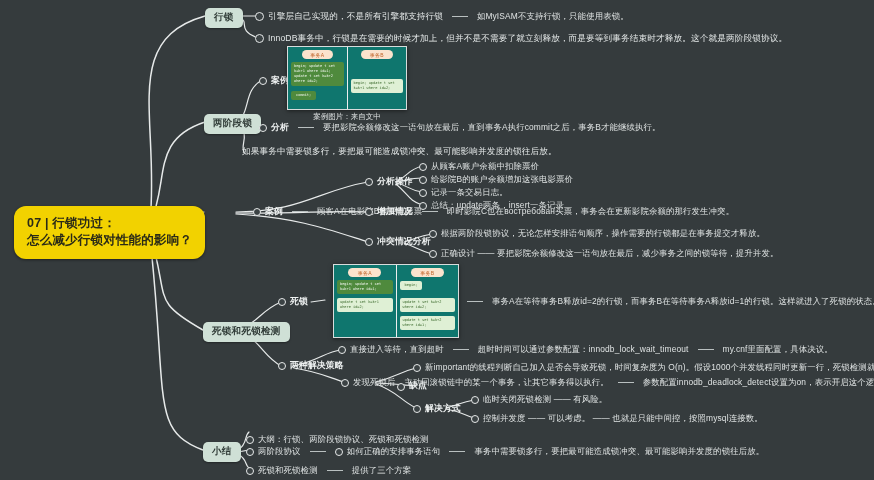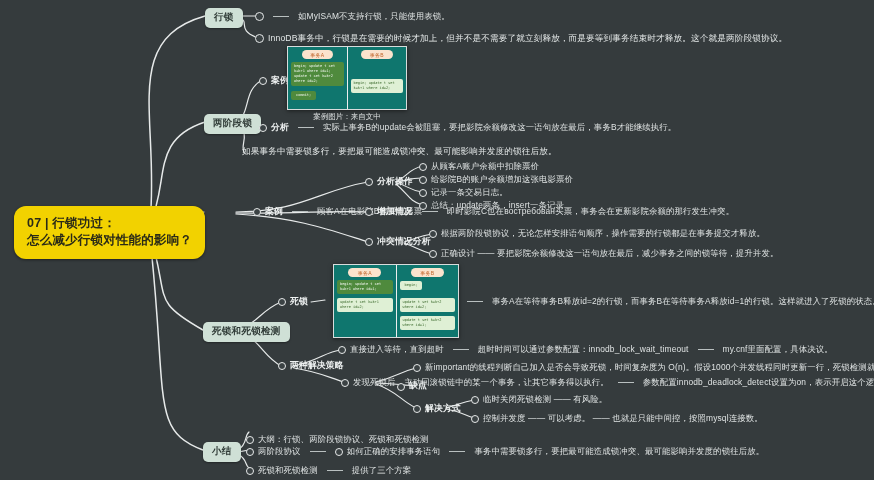--- a/index.html
+++ b/index.html
@@ -136,20 +136,21 @@
       <div>07 | 行锁功过：</div>
       <div>怎么减少行锁对性能的影响？</div>
     </div>
   </div>
 
   <div class="node" style="left:205px;top:8px;">
     <span class="pill">行锁</span>
   </div>
   <div class="node row" style="left:255px;top:11px;">
     <span class="dot"></span>
+    <span class="lbl">引擎层自己实现的，不是所有引擎都支持行锁</span>
     <span class="dash"></span>
     <span class="lbl t3">如MyISAM不支持行锁，只能使用表锁。</span>
   </div>
   <div class="node row" style="left:255px;top:33px;">
     <span class="dot"></span>
     <span class="lbl">InnoDB事务中，行锁是在需要的时候才加上，但并不是不需要了就立刻释放，而是要等到事务结束时才释放。这个就是两阶段锁协议。</span>
   </div>
 
   <div class="node" style="left:204px;top:114px;">
     <span class="pill">两阶段锁</span>
@@ -175,21 +176,21 @@
 update t set k=k+1 where id=2;</div>
       </div>
     </div>
     <div class="cap">案例图片：来自文中</div>
   </div>
 
   <div class="node row" style="left:259px;top:122px;">
     <span class="dot sm"></span>
     <span class="lbl t2">分析</span>
     <span class="dash"></span>
-    <span class="lbl t3">实际上事务B的update会被阻塞，要把影院余额修改这一语句放在最后，事务B才能继续执行。</span>
+    <span class="lbl t3">要把影院余额修改这一语句放在最后，直到事务A执行commit之后，事务B才能继续执行。</span>
   </div>
 
   <div class="node row" style="left:242px;top:146px;">
     <span class="lbl">如果事务中需要锁多行，要把最可能造成锁冲突、最可能影响并发度的锁往后放。</span>
   </div>
 
   <div class="node row" style="left:253px;top:206px;">
     <span class="dot sm"></span>
     <span class="lbl t2">案例</span>
     <span class="dash"></span>

